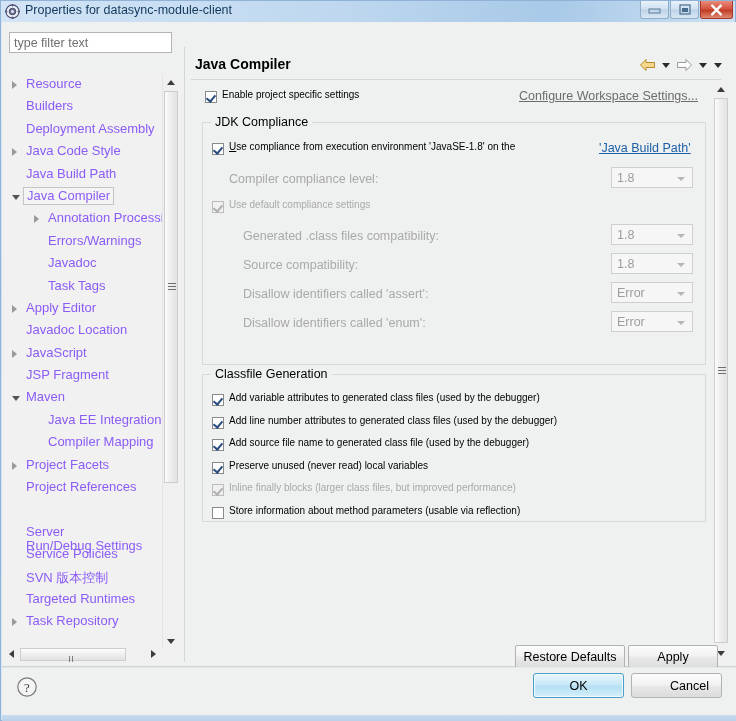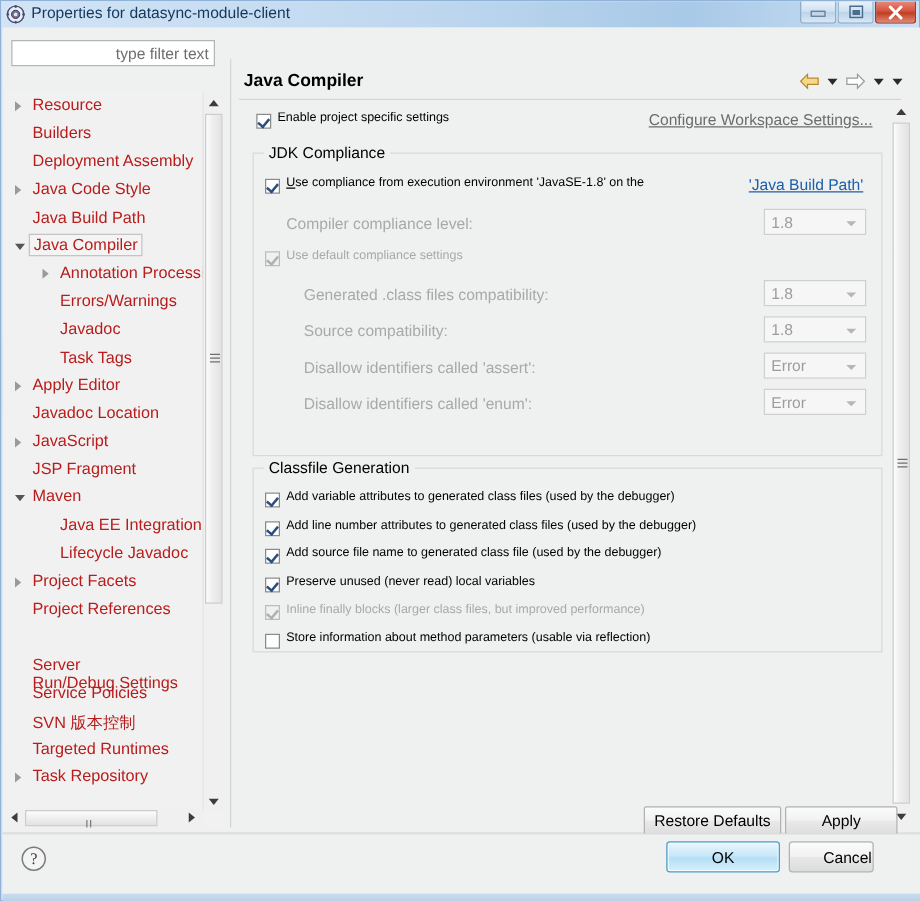--- a/index.html
+++ b/index.html
@@ -82,21 +82,20 @@
     position: absolute; left: 7px; top: 10px;
     width: 163px; height: 21px;
     background: #fff;
     border: 1px solid #b4b4b4;
     padding: 0 4px;
     font-size: 12.5px;
     color: #6f6f6f;
     line-height: 19px;
     outline: none;
     font-family: "Liberation Sans", sans-serif;
-    text-align: right;
   }
   #filter-box::placeholder { color: #6f6f6f; opacity: 1; }
 
   #tree-panel {
     position: absolute; left: 2px; top: 52px;
     width: 176px; height: 588px;
     background: #f1f1f1;
     overflow: hidden;
   }
   #tree-clip {
@@ -108,21 +107,21 @@
     position: relative;
     height: 22.4px;
     white-space: nowrap;
     cursor: default;
     display: block;
   }
   .tree-item .ti-label {
     position: absolute;
     top: 2px;
     font-size: 13px;
-    color: #b91c1c;
+    color: #8b5cf6;
     white-space: nowrap;
   }
   .tree-item.sel .ti-label {
     background: #f4f4f4;
     border: 1px solid #c4c4c4;
     padding: 0px 3px 1px 3px;
     top: 1px;
     margin-left: -3px;
   }
   .ti-arrow {
@@ -354,21 +353,21 @@
     background: linear-gradient(to bottom, #eaf6fd 0%, #c8e8f8 45%, #b4dff4 55%, #d6f0fb 100%);
     border: 1px solid #4a9ec9;
     border-radius: 3px;
     box-shadow: inset 0 0 0 1px #f0fbff;
     font-size: 12.5px;
     display:flex; align-items:center; justify-content:center;
     cursor: default;
   }
   #btn-cancel {
     position: absolute; left: 629px; top: 5px;
-    width: 68px; height: 25px;
+    width: 91px; height: 25px;
     background: linear-gradient(to bottom, #fbfbfb 0%, #f2f2f2 48%, #e8e8e8 52%, #dcdcdc 100%);
     border: 1px solid #b2b2b2;
     border-radius: 3px;
     font-size: 12.5px;
     display:flex; align-items:center; justify-content:center;
     cursor: default;
     padding-left: 26px;
   }
   #statusstrip {
     position: absolute; left: 1px; top: 714px;
@@ -481,21 +480,21 @@
             <span class="ti-label" style="left: 22px;">JSP Fragment</span>
           </div>
           <div class="tree-item">
             <span class="ti-arrow expanded" style="left: 8px;"></span>
             <span class="ti-label" style="left: 22px;">Maven</span>
           </div>
           <div class="tree-item">
             <span class="ti-label" style="left: 44px;">Java EE Integration</span>
           </div>
           <div class="tree-item">
-            <span class="ti-label" style="left: 44px;">Lifecycle Javadoc</span>
+            <span class="ti-label" style="left: 44px;">Compiler Mapping</span>
           </div>
           <div class="tree-item">
             <span class="ti-arrow collapsed" style="left: 8px;"></span>
             <span class="ti-label" style="left: 22px;">Project Facets</span>
           </div>
           <div class="tree-item">
             <span class="ti-label" style="left: 22px;">Project References</span>
           </div>
           <div class="tree-item">
             <span class="ti-label" style="left: 22px; margin-top: 37px;">Run/Debug Settings</span>

